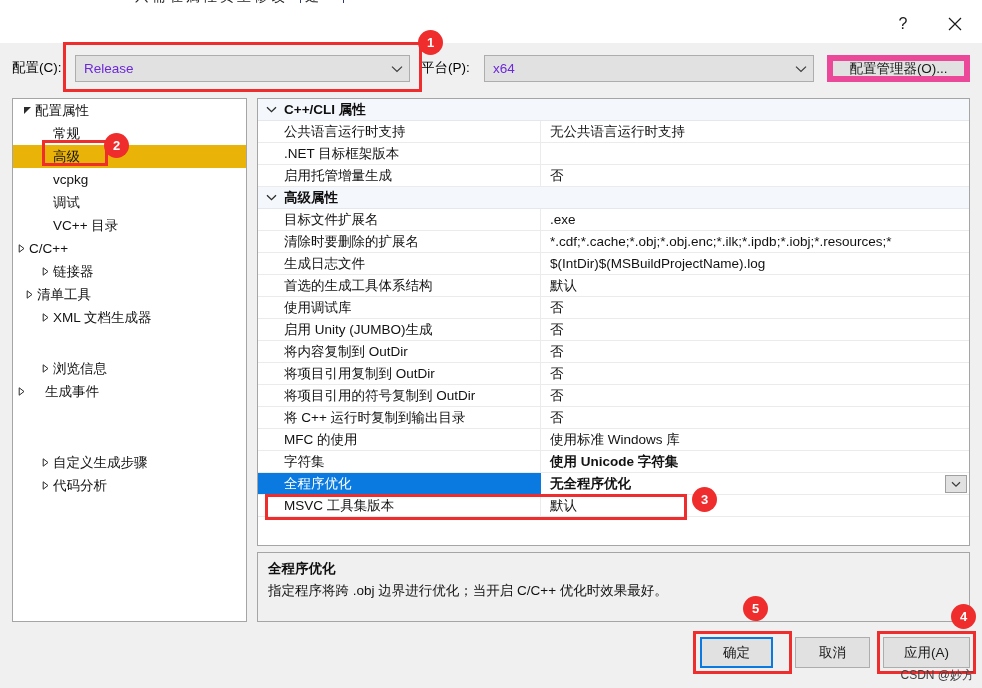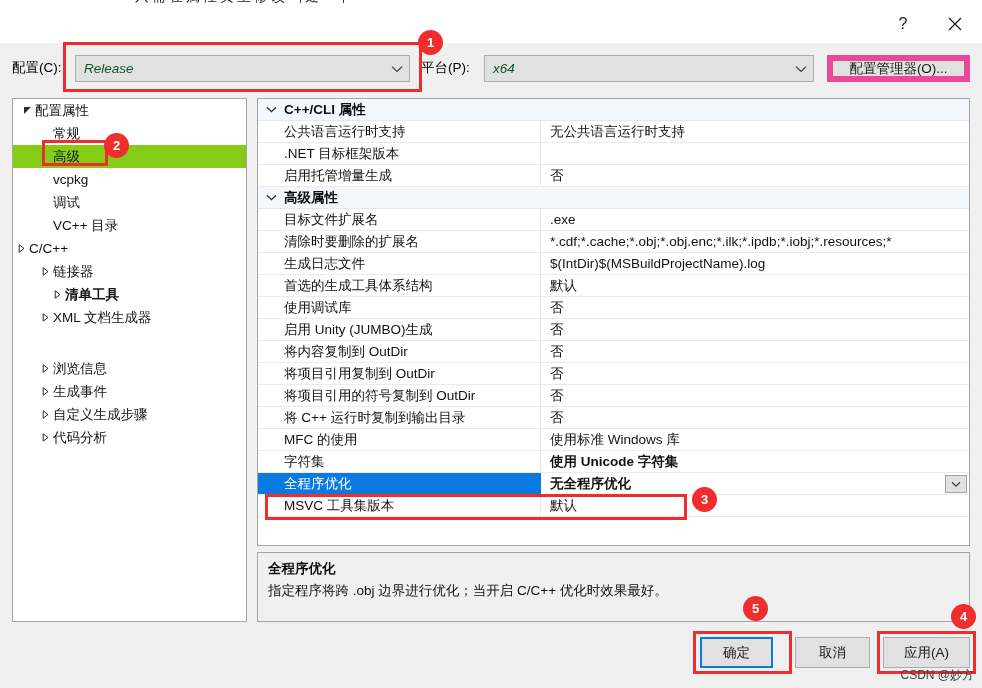--- a/index.html
+++ b/index.html
@@ -96,25 +96,24 @@
     background: #e1e1e1;
     border: 1px solid #adadad;
     height: 27px;
     display: flex;
     align-items: center;
     cursor: default;
   }
   .combo .combo-text {
     padding-left: 8px;
     font-size: 13.5px;
-    color: #14532d;
+    color: #6d28d9;
     flex: 1;
     white-space: nowrap;
     overflow: hidden;
-    font-style: italic;
   }
   .combo .chev {
     width: 24px;
     display: flex;
     align-items: center;
     justify-content: center;
     color: #3b3b3b;
   }
   .btn {
     position: absolute;
@@ -141,21 +140,21 @@
     overflow: hidden;
   }
   .tree-row {
     position: relative;
     height: 23px;
     display: flex;
     align-items: center;
     white-space: nowrap;
     cursor: default;
   }
-  .tree-row.sel { background: #84cc16; }
+  .tree-row.sel { background: #eab308; }
   .tree-row .arrow {
     width: 16px;
     display: flex;
     align-items: center;
     justify-content: center;
     flex: none;
   }
   .tree-row .tlabel {
     font-size: 13.5px;
     color: #121212;
@@ -405,21 +404,21 @@
         <span class="tlabel">C/C++</span>
       </div>
       <div class="tree-row" style="padding-left: 24px;">
         <span class="arrow">
           <svg width="9" height="9" viewBox="0 0 9 9">
             <path d="M2.2 0.8 L7 4.5 L2.2 8.2 Z" fill="none" stroke="#2b2b2b" stroke-width="1"></path>
           </svg>
         </span>
         <span class="tlabel">链接器</span>
       </div>
-      <div class="tree-row" style="padding-left: 36px; font-weight: bold;">
+      <div class="tree-row" style="padding-left: 8px;">
         <span class="arrow">
           <svg width="9" height="9" viewBox="0 0 9 9">
             <path d="M2.2 0.8 L7 4.5 L2.2 8.2 Z" fill="none" stroke="#2b2b2b" stroke-width="1"></path>
           </svg>
         </span>
         <span class="tlabel">清单工具</span>
       </div>
       <div class="tree-row" style="padding-left: 24px;">
         <span class="arrow">
           <svg width="9" height="9" viewBox="0 0 9 9">
@@ -429,29 +428,29 @@
         <span class="tlabel">XML 文档生成器</span>
       </div>
       <div class="tree-row" style="padding-left: 24px; margin-top: 28px;">
         <span class="arrow">
           <svg width="9" height="9" viewBox="0 0 9 9">
             <path d="M2.2 0.8 L7 4.5 L2.2 8.2 Z" fill="none" stroke="#2b2b2b" stroke-width="1"></path>
           </svg>
         </span>
         <span class="tlabel">浏览信息</span>
       </div>
-      <div class="tree-row" style="padding-left: 24px;">
+      <div class="tree-row" style=" gap: 16px;">
         <span class="arrow">
           <svg width="9" height="9" viewBox="0 0 9 9">
             <path d="M2.2 0.8 L7 4.5 L2.2 8.2 Z" fill="none" stroke="#2b2b2b" stroke-width="1"></path>
           </svg>
         </span>
         <span class="tlabel">生成事件</span>
       </div>
-      <div class="tree-row" style="padding-left: 24px;">
+      <div class="tree-row" style="padding-left: 24px; margin-top: 48px;">
         <span class="arrow">
           <svg width="9" height="9" viewBox="0 0 9 9">
             <path d="M2.2 0.8 L7 4.5 L2.2 8.2 Z" fill="none" stroke="#2b2b2b" stroke-width="1"></path>
           </svg>
         </span>
         <span class="tlabel">自定义生成步骤</span>
       </div>
       <div class="tree-row" style="padding-left: 24px;">
         <span class="arrow">
           <svg width="9" height="9" viewBox="0 0 9 9">

